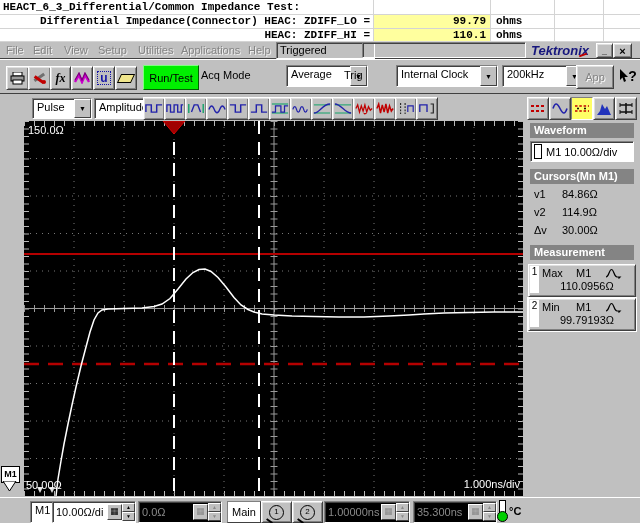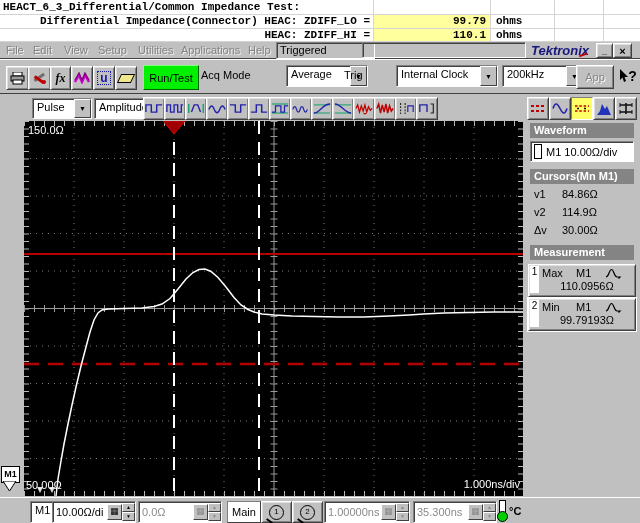--- a/index.html
+++ b/index.html
@@ -13,21 +13,21 @@
   .mono{font-family:"Liberation Mono",monospace;font-weight:bold;font-size:11px;line-height:14px;white-space:pre;}
   .ycell{background:#ffff9e;}
   .r{text-align:right;}
   
   .raised{background:#c0c0c0;border:1px solid;border-color:#fff #404040 #404040 #fff;
           box-shadow:inset 1px 1px 0 #dfdfdf, inset -1px -1px 0 #808080;}
   .sunken{border:1px solid;border-color:#808080 #fff #fff #808080;
           box-shadow:inset 1px 1px 0 #404040;}
   .field{background:#fff;border:1px solid;border-color:#808080 #fff #fff #808080;
          box-shadow:inset 1px 1px 0 #404040;display:flex;align-items:center;}
-  .field.dis{background:#ffffff;color:#8a8a8a;justify-content:space-between;}
+  .field.dis{background:#000000;color:#8a8a8a;justify-content:space-between;}
   .btn{display:flex;align-items:center;justify-content:center;cursor:default;}
   .menuitem{color:#848484;text-shadow:1px 1px 0 #efefef;}
   .combo{display:flex;align-items:stretch;background:#fff;border:1px solid;
          border-color:#808080 #fff #fff #808080;box-shadow:inset 1px 1px 0 #404040;margin-left:28px;}
   .combo .ctext{flex:1;padding:2px 3px 0 4px;white-space:nowrap;overflow:hidden;}
   .combo .cbtn{width:15px;background:#c0c0c0;border:1px solid;border-color:#fff #404040 #404040 #fff;
                display:flex;align-items:center;justify-content:center;font-size:7px;}
   .spin{display:flex;flex-direction:column;width:13px;}
   .spin span{flex:1;font-size:5px;line-height:7px;text-align:center;background:#c0c0c0;
              border:1px solid;border-color:#fff #404040 #404040 #fff;color:#000;}

